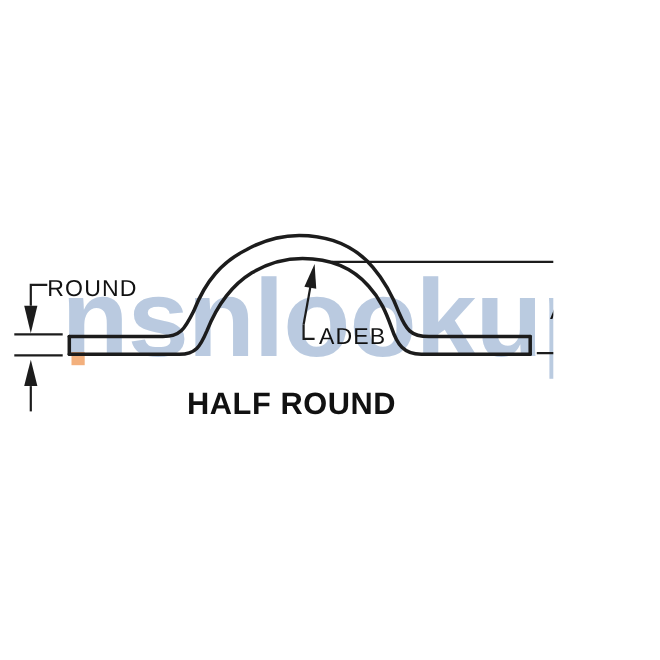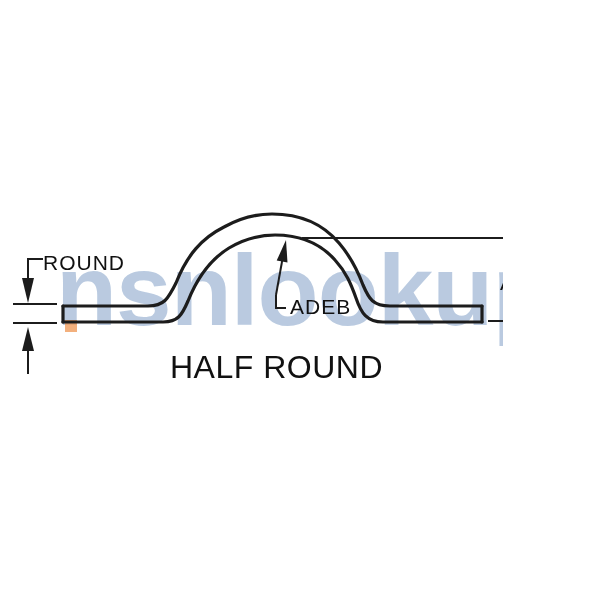--- a/index.html
+++ b/index.html
@@ -22,21 +22,21 @@
   .profile{fill:none;stroke:#1c1c1c;stroke-width:3.2;stroke-linecap:round;stroke-linejoin:round;}
   .dim{fill:none;stroke:#1c1c1c;stroke-width:2;stroke-linecap:butt;}
   .arrow{fill:#1c1c1c;stroke:none;}
   
   .dim-label{
     position:absolute;color:#111111;font-size:21px;line-height:21px;
     letter-spacing:1px;white-space:nowrap;
   }
   .caption{
     position:absolute;left:170px;top:351px;color:#111111;
-    font-size:32px;line-height:32px;font-weight:normal;letter-spacing:0.5px;white-space:nowrap;
+    font-size:28px;line-height:32px;font-weight:bold;letter-spacing:0.5px;white-space:nowrap;
   }
 </style>
 </head>
 <body>
 
 <div id="canvas">
 
   <div class="watermark">nsnlookup</div>
   <div class="wm-dot"></div>
 

